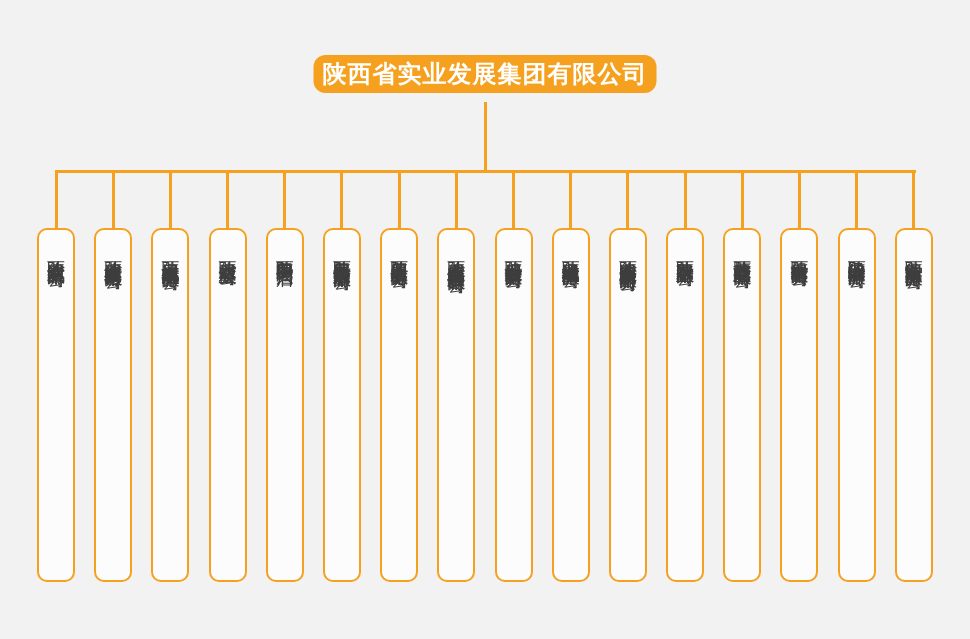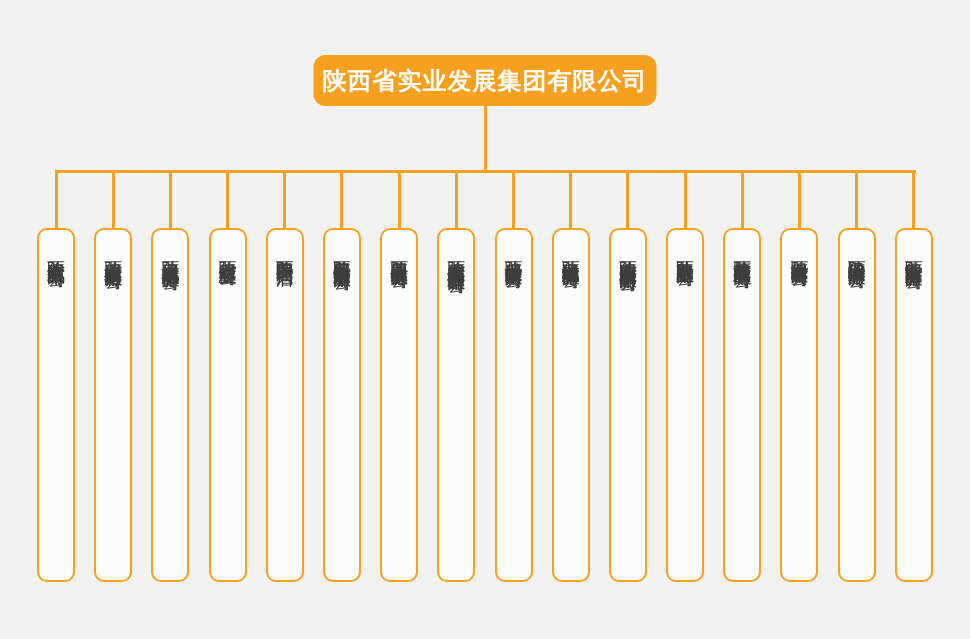--- a/index.html
+++ b/index.html
@@ -13,21 +13,21 @@
     background: #f2f2f3;
     overflow: hidden;
   }
 
   
   .root-node {
     position: absolute;
     top: 55px;
     left: 50%;
     transform: translateX(-50%);
-    height: 51px;
+    height: 38px;
     padding: 0 9px;
     background: #f5a01e;
     border-radius: 12px;
     display: flex;
     align-items: center;
     justify-content: center;
     white-space: nowrap;
   }
   .root-node span {
     color: #ffffff;

